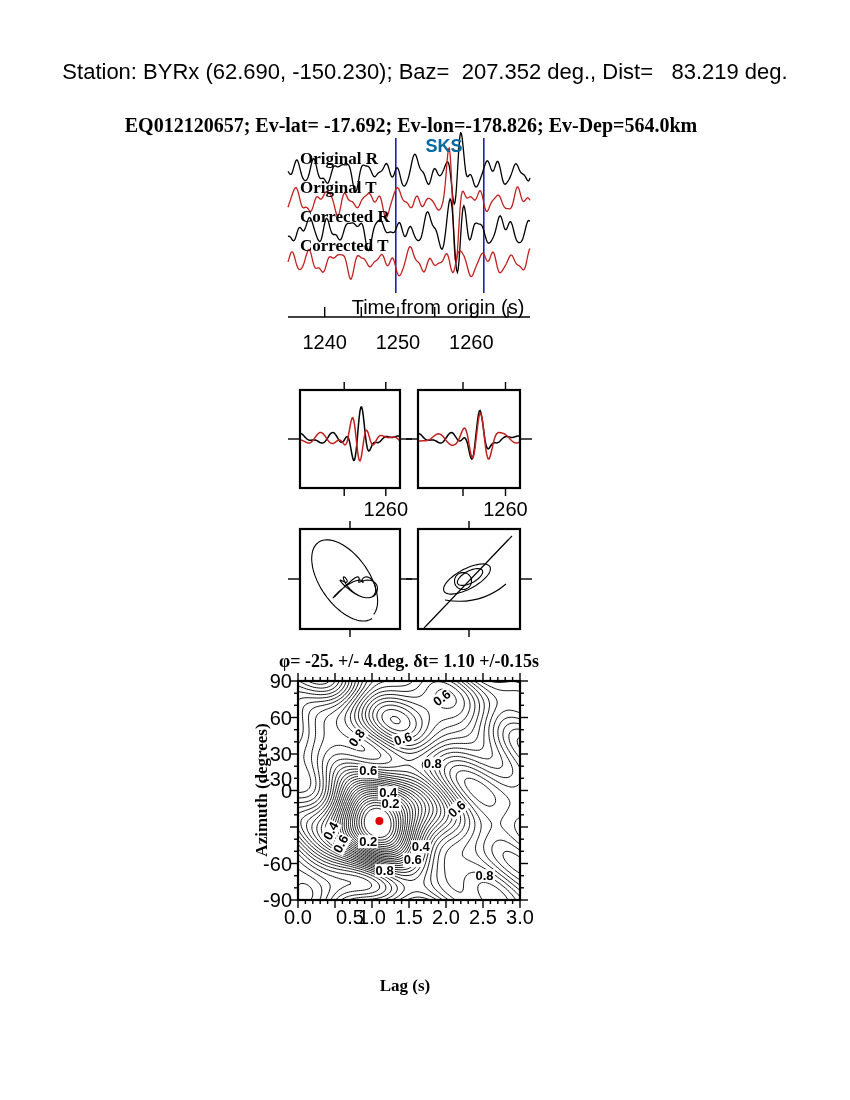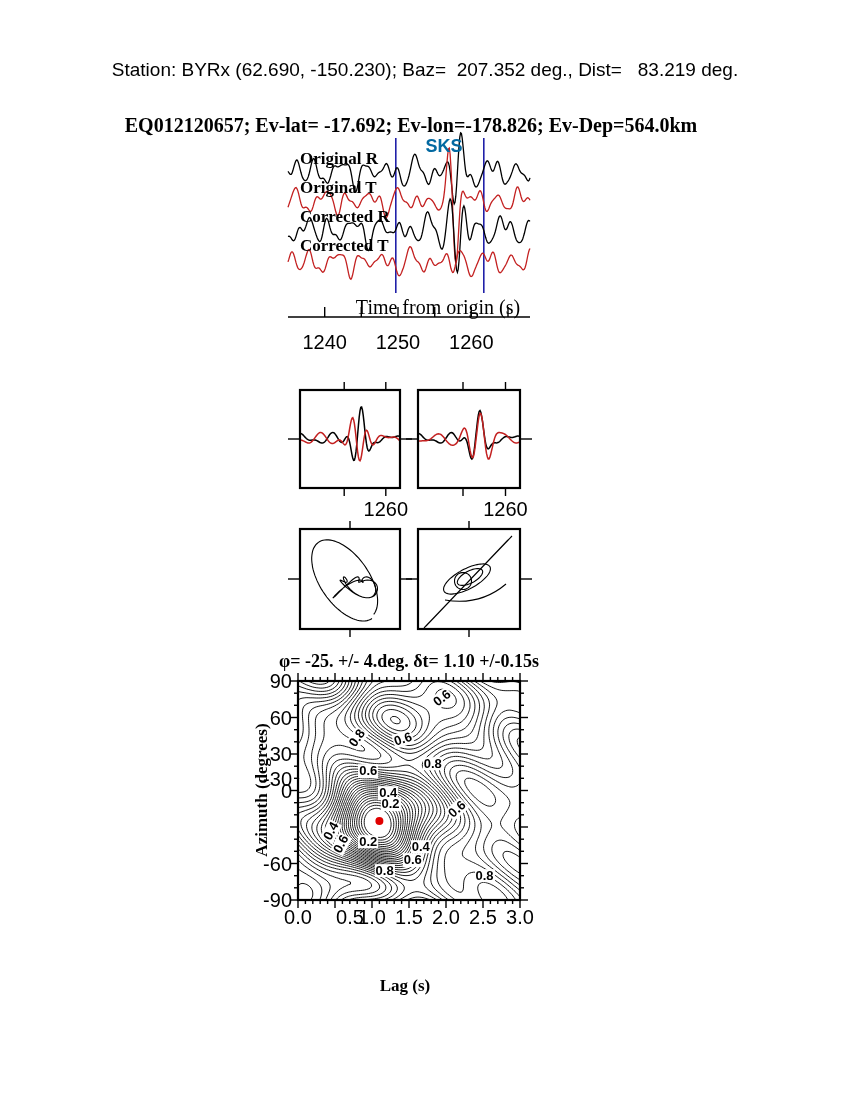--- a/index.html
+++ b/index.html
@@ -1,21 +1,21 @@
 <!DOCTYPE html>
 <html><head>
 <meta charset="utf-8">
 <style>
   html,body{margin:0;padding:0;background:#ffffff;}
   #page{position:relative;width:850px;height:1100px;background:#ffffff;overflow:hidden;
         font-family:"Liberation Sans",sans-serif;color:#000;}
   .abs{position:absolute;}
   .pre{white-space:pre;}
-  .sans19{font-size:19px;font-family:"Liberation Sans",sans-serif;}
-  .sans20{font-size:20px;font-family:Liberation Serif, serif;}
+  .sans19{font-size:22px;font-family:"Liberation Sans",sans-serif;}
+  .sans20{font-size:20px;font-family:Liberation Sans, sans-serif;}
   .serifb{font-family:"Liberation Serif","DejaVu Serif",serif;font-weight:bold;}
   .center{transform:translateX(-50%);}
   .tracelab{font-size:17px;}
   .ticklab{font-size:20px;transform:translateX(-50%);}
   .ytick{font-size:20px;text-align:right;width:46px;}
   .clab{font-size:13px;font-weight:bold;background:#ffffff;padding:0 1px;line-height:1.05;
         font-family:"Liberation Sans",sans-serif;}
   svg{position:absolute;left:0;top:0;}
 </style>
 </head>

